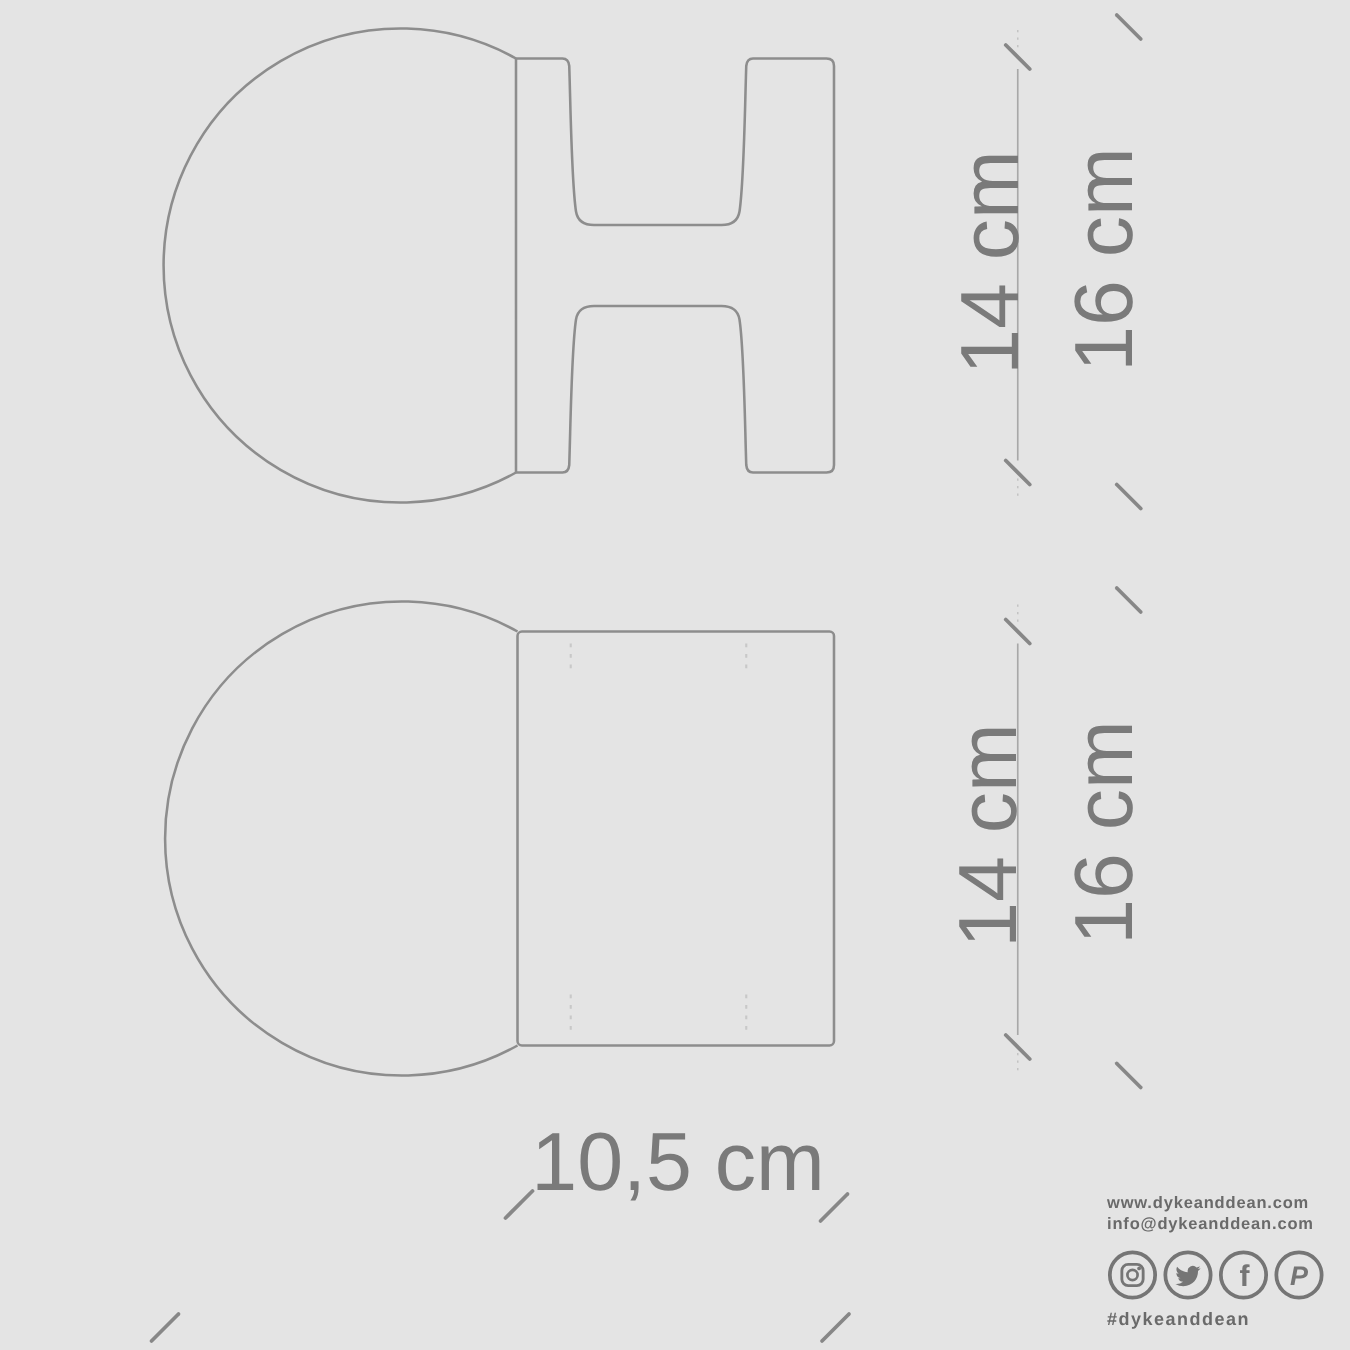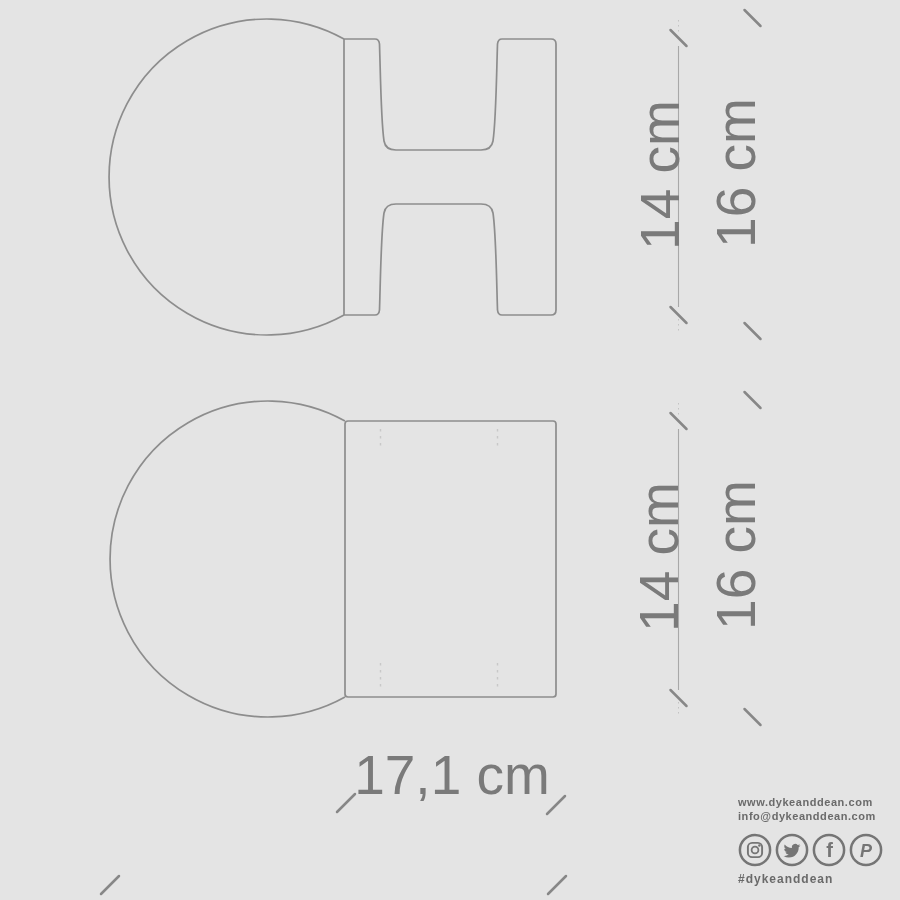--- a/index.html
+++ b/index.html
@@ -118,21 +118,21 @@
     <g>
       <line class="tick" x1="101" y1="894" x2="119" y2="876"></line>
       <line class="tick" x1="548" y1="894" x2="566" y2="876"></line>
     </g>
   </svg>
 
   <div class="dim-label vert" style="left:660px;top:175px;">14 cm</div>
   <div class="dim-label vert" style="left:736px;top:173px;">16 cm</div>
   <div class="dim-label vert" style="left:659px;top:557px;">14 cm</div>
   <div class="dim-label vert" style="left:736px;top:555px;">16 cm</div>
-  <div class="dim-label" style="left:452px;top:775px;">17,1 cm</div>
+  <div class="dim-label" style="left:452px;top:775px;">10,5 cm</div>
 
   <div class="brand">
     <span class="line">www.dykeanddean.com</span>
     <span class="line">info@dykeanddean.com</span>
 
     <div class="social">
 
       <svg width="34" height="34" viewBox="0 0 34 34">
         <circle class="icon-stroke" cx="17" cy="17" r="15.1" stroke-width="2.5"></circle>
         <rect class="icon-stroke" x="9.9" y="9.9" width="14.2" height="14.2" rx="4.2" stroke-width="1.9"></rect>

